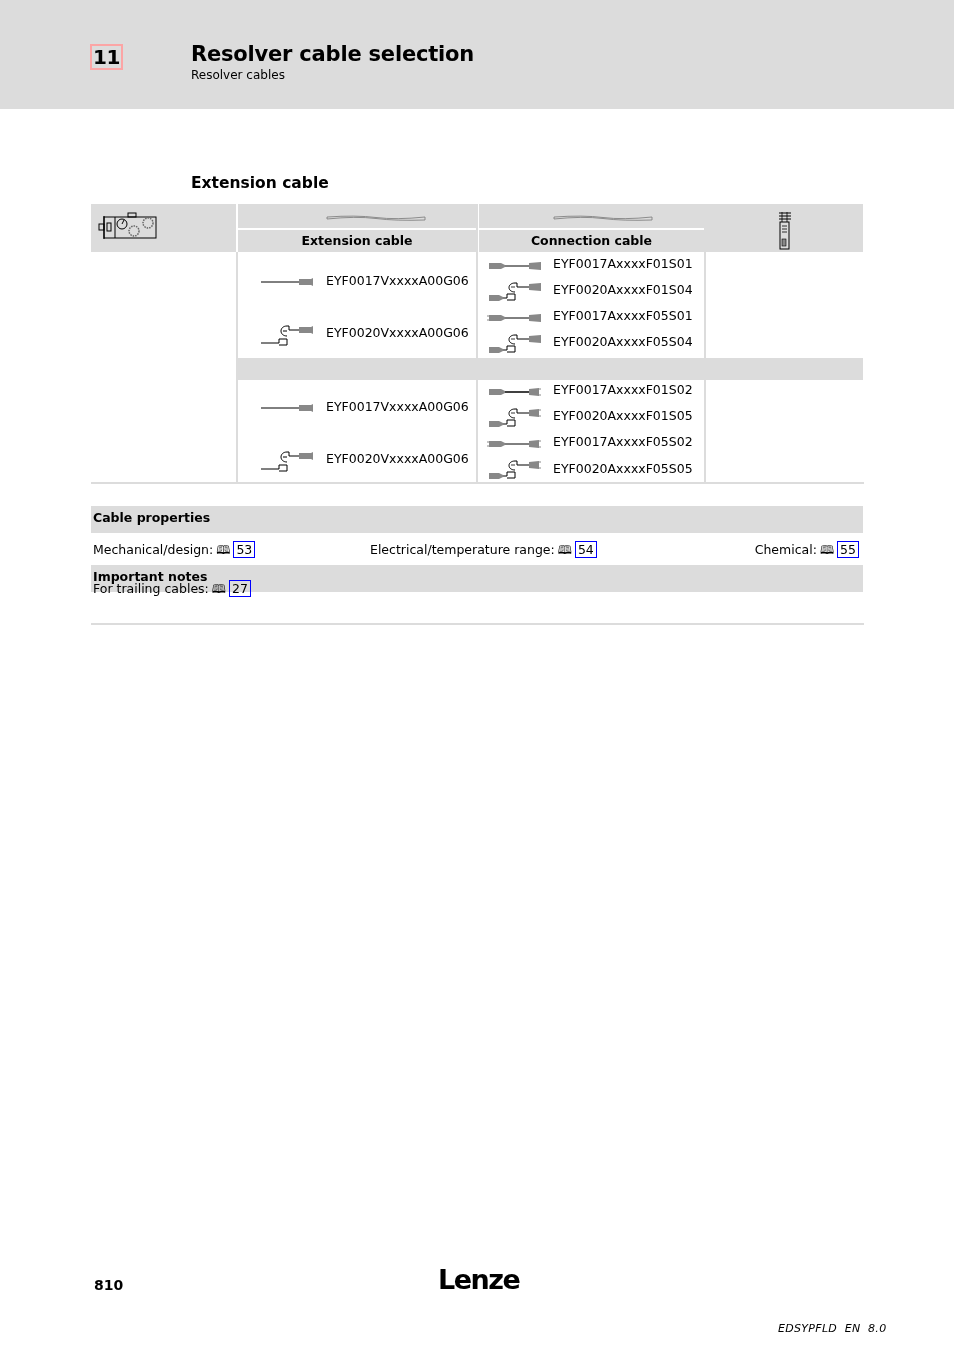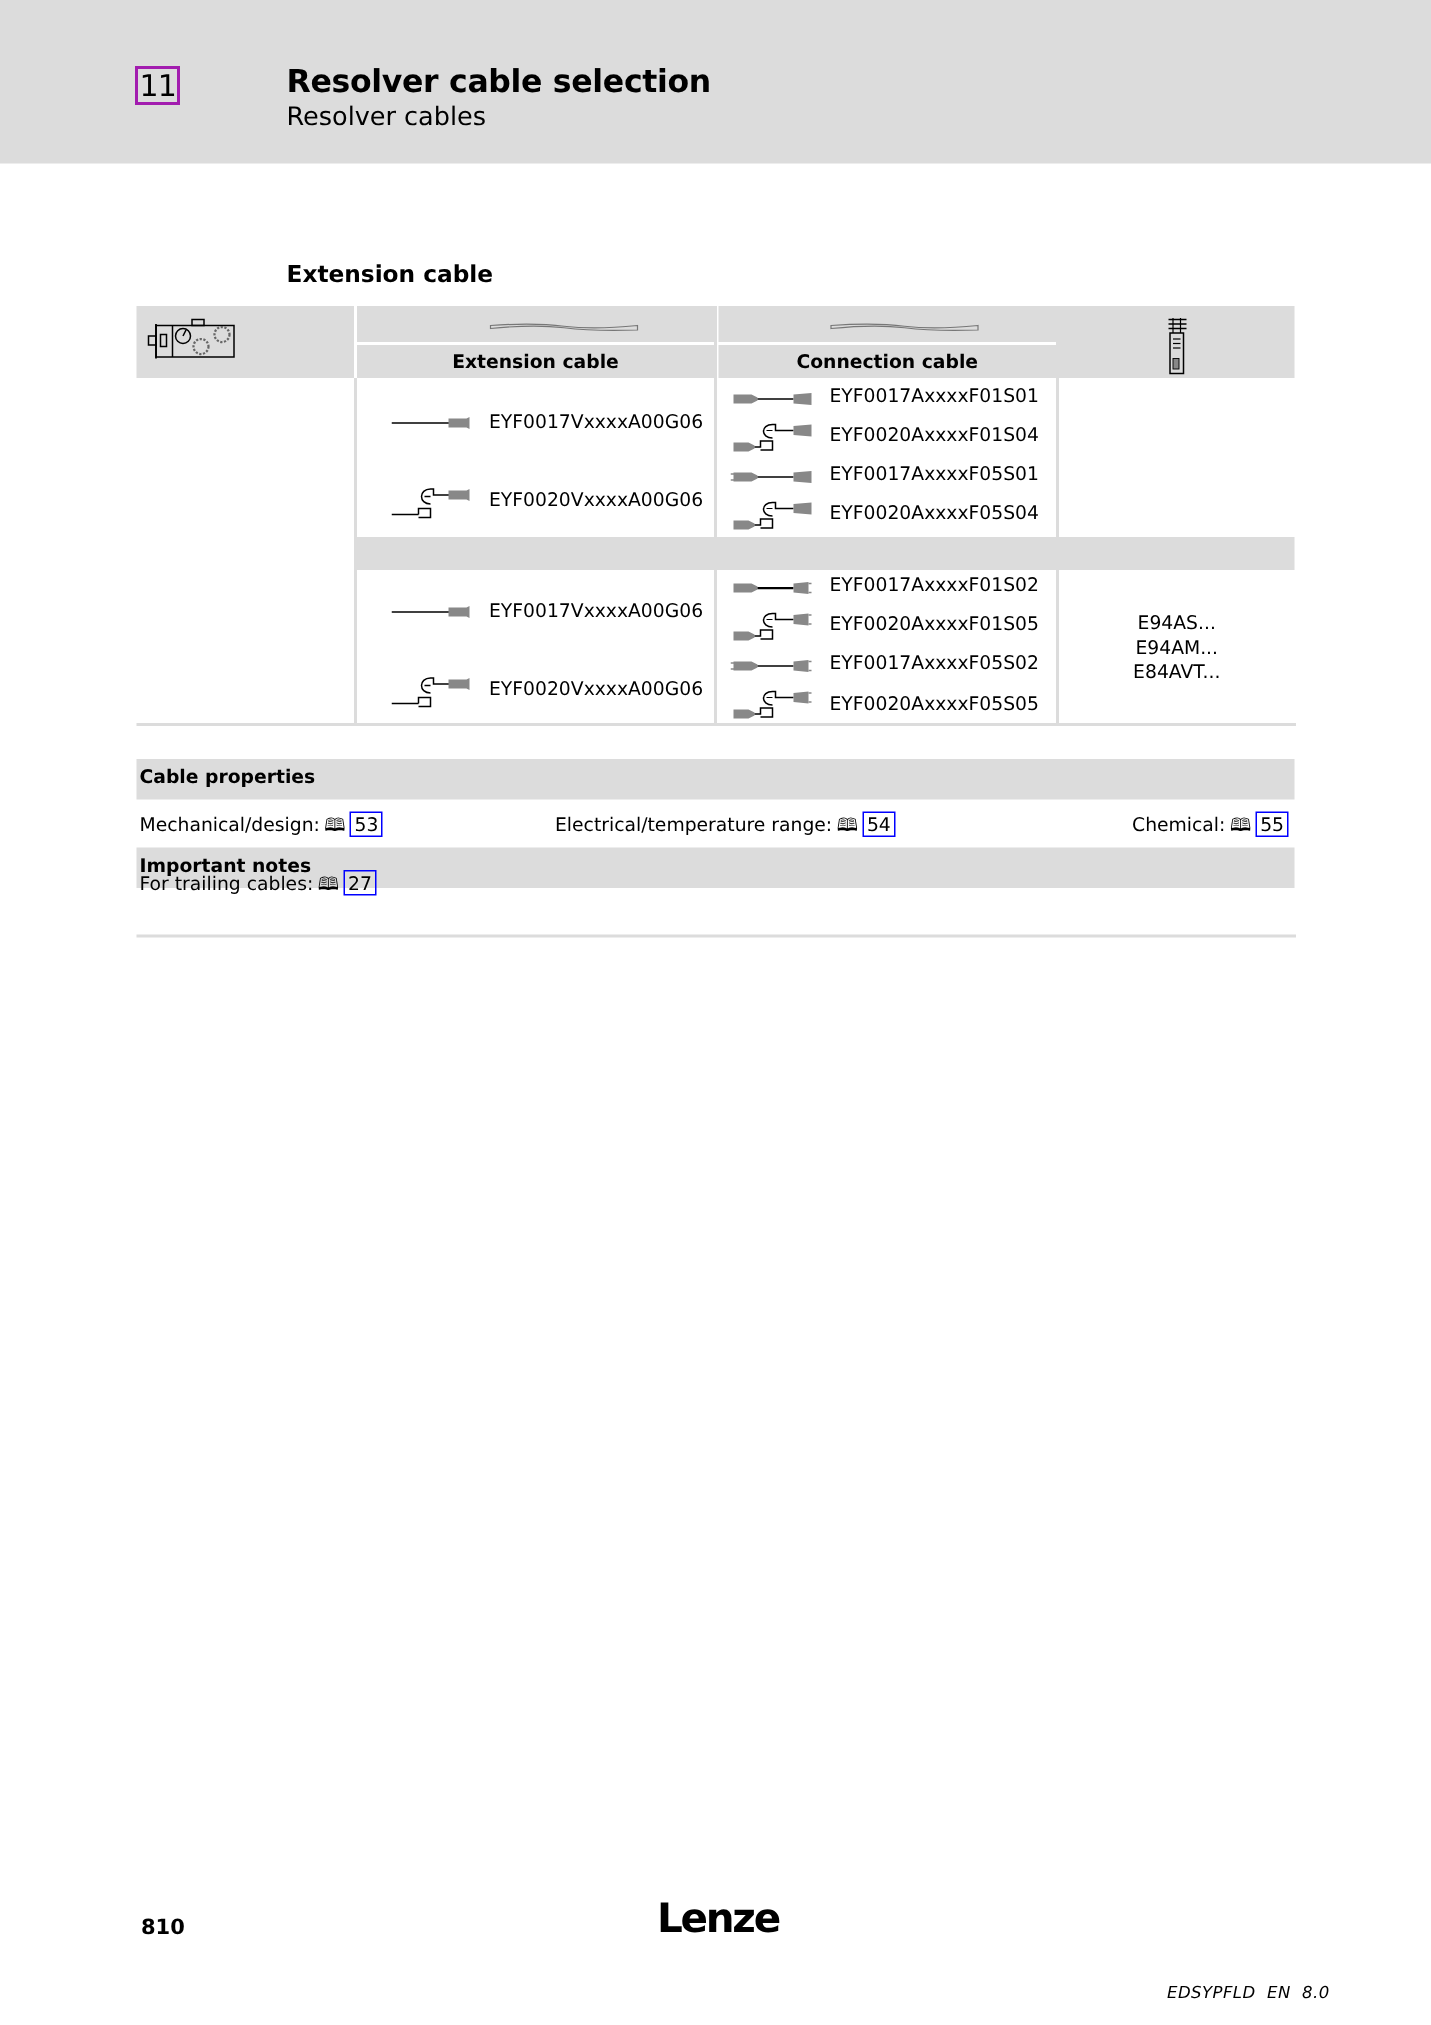--- a/index.html
+++ b/index.html
@@ -1,22 +1,22 @@
 <!DOCTYPE html>
 <html><head>
 <meta charset="utf-8">
 <style>
   * { box-sizing: border-box; margin: 0; padding: 0; }
   html, body { width: 954px; height: 1350px; background: #ffffff; }
   body { position: relative; font-family: "DejaVu Sans", "Liberation Sans", sans-serif; color: #000; overflow: hidden; }
 
   .header-band { position: absolute; left: 0; top: 0; width: 954px; height: 109px; background: #dcdcdc; }
-  .chapter-num { position: absolute; left: 90px; top: 44px; font-size: 20px; font-weight: normal; line-height: 22px; border: 2px solid #a21caf; padding: 0 1px; letter-spacing: -0.5px; }
+  .chapter-num { position: absolute; left: 90px; top: 44px; font-size: 20px; font-weight: bold; line-height: 22px; border: 2px solid #fca5a5; padding: 0 1px; letter-spacing: -0.5px; }
   .page-title { position: absolute; left: 191px; top: 42px; font-size: 21px; font-weight: bold; letter-spacing: -0.2px; }
-  .page-subtitle { position: absolute; left: 191px; top: 68px; font-size: 17px; }
+  .page-subtitle { position: absolute; left: 191px; top: 68px; font-size: 12px; }
 
   .section-title { position: absolute; left: 191px; top: 174px; font-size: 15.5px; font-weight: bold; }
 
   .tbl { position: absolute; left: 91px; top: 204px; width: 772px; }
   .cell { position: absolute; }
   .gray { background: #dcdcdc; }
   .vline { position: absolute; width: 2px; background: #dcdcdc; }
   .hline { position: absolute; height: 2px; background: #dcdcdc; }
 
   .hdr-label { font-size: 12.5px; font-weight: bold; text-align: center; line-height: 22px; }
@@ -189,25 +189,20 @@
     <path d="M2 13 L12 13 L16 15 L16 17 L12 19 L2 19 Z" fill="#888"></path>
     <path d="M16 16 L20 16 L20 12 L28 12 L28 18 L20 18" fill="none" stroke="#000" stroke-width="1"></path>
     <path d="M28 10 C 20 10 20 1 28 1 L30 1 L30 5 L42 5" fill="none" stroke="#000" stroke-width="1"></path>
     <line x1="24" y1="5" x2="28" y2="5" stroke="#000" stroke-width="0.8"></line>
     <path d="M42 2 L52 1 L52 9 L42 8 Z" fill="#888"></path>
     <line x1="52" y1="2" x2="54" y2="2" stroke="#888"></line>
       <line x1="52" y1="8" x2="54" y2="8" stroke="#888"></line>
   </svg>
   <div class="part" style="left:462px;top:257px;">EYF0020AxxxxF05S05</div>
 
-  <div class="device" style="left:615px;top:203px;width:157px;">
-    <div>E94AS...</div>
-    <div>E94AM...</div>
-    <div>E84AVT...</div>
-  </div>
 </div>
 
 <div class="prop-band" style="top:506px;">Cable properties</div>
 <div class="prop-row" style="top:541px;height:20px;">
   <span class="item" style="left:2px;">
     <span>Mechanical/design:</span><span class="book">🕮</span><span class="ref">53</span>
   </span>
   <span class="item" style="left:279px;">
     <span>Electrical/temperature range:</span><span class="book">🕮</span><span class="ref">54</span>
   </span>

